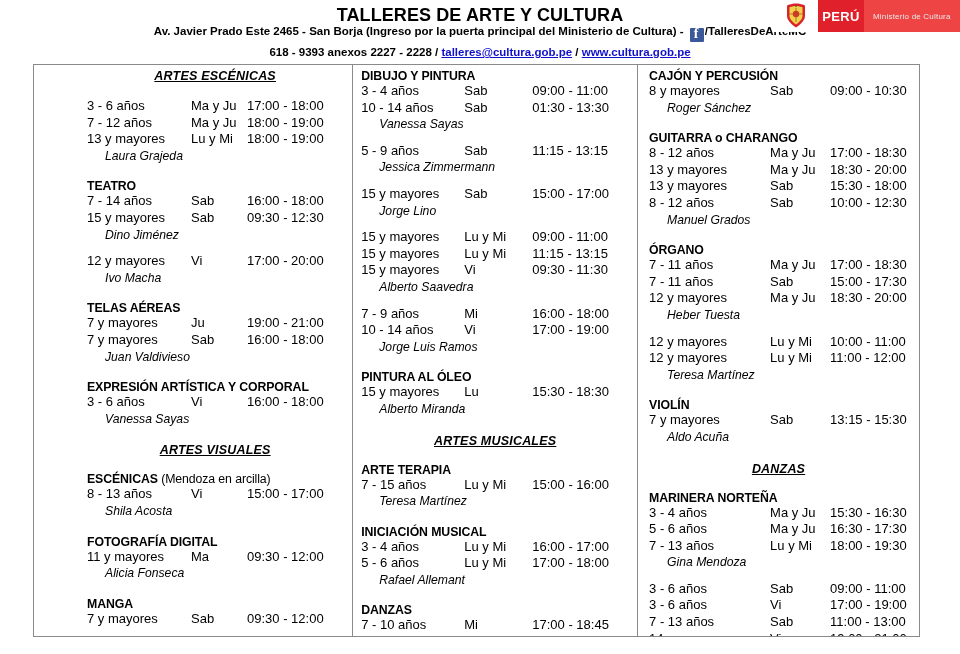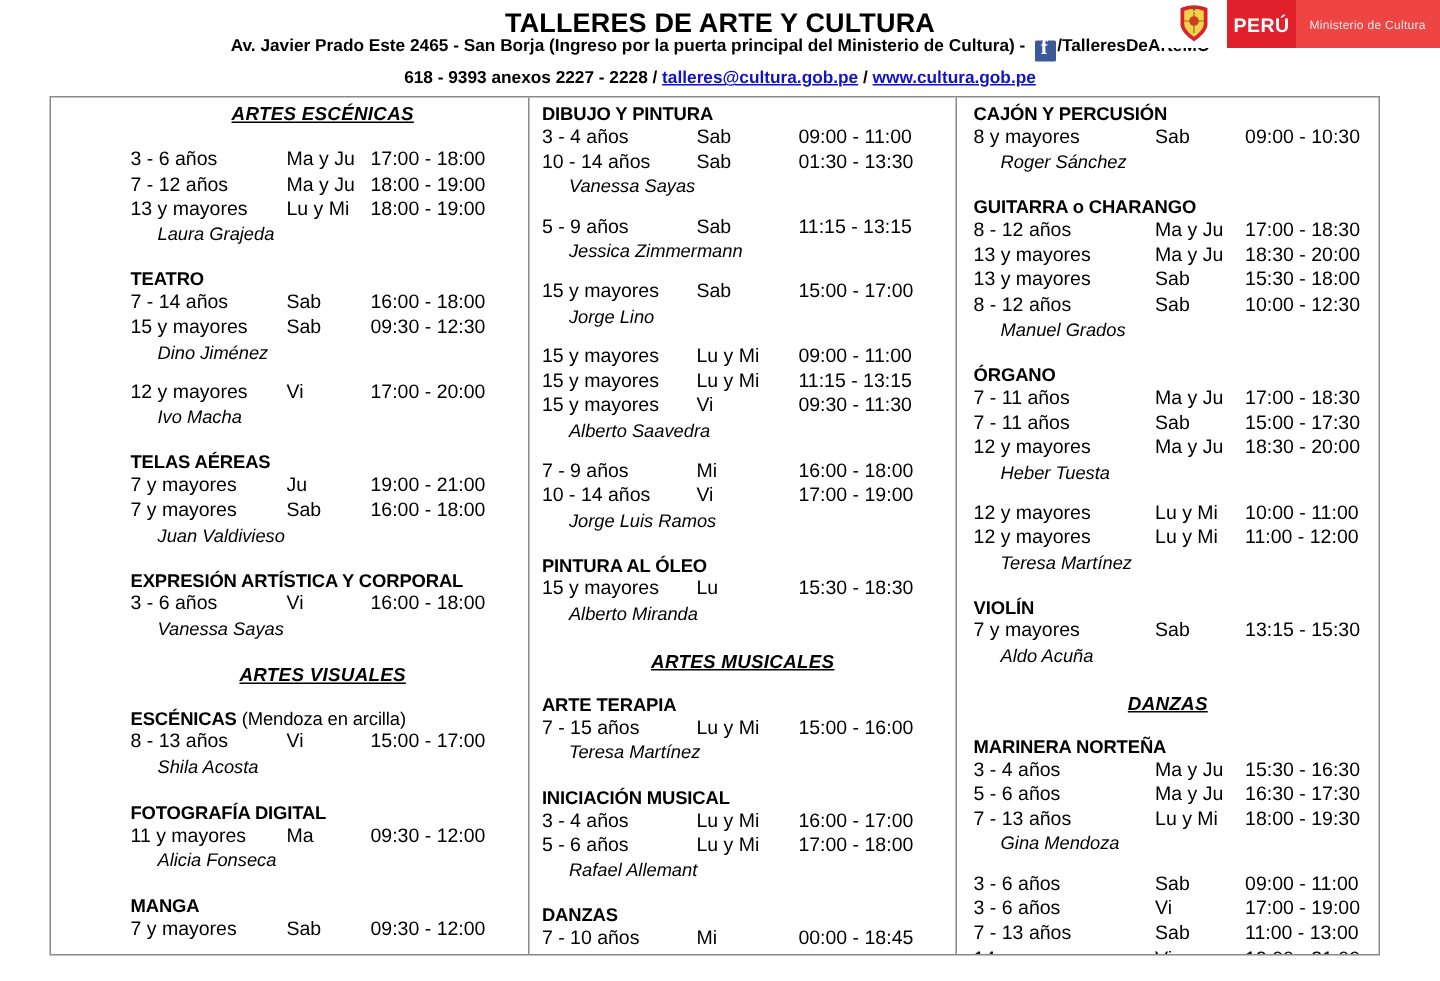--- a/index.html
+++ b/index.html
@@ -410,21 +410,21 @@
           <span class="c-day">Lu y Mi</span>
           <span class="c-time">17:00 - 18:00</span>
         </div>
         <div class="teacher">Rafael Allemant</div>
         <div class="gap"></div>
         <div class="gap-sm"></div>
         <div class="wk-title pad"><span>DANZAS</span></div>
         <div class="row pad">
           <span class="c-age">7 - 10 años</span>
           <span class="c-day">Mi</span>
-          <span class="c-time">00:00 - 18:45</span>
+          <span class="c-time">17:00 - 18:45</span>
         </div>
         <div class="row pad">
           <span class="c-age">11 y mayores</span>
           <span class="c-day">Lu y Mi</span>
           <span class="c-time">19:00 - 20:30</span>
         </div>
       </div>
     <div class="col col-3">
         <div class="wk-title pad"><span>CAJÓN Y PERCUSIÓN</span></div>
         <div class="row pad">

